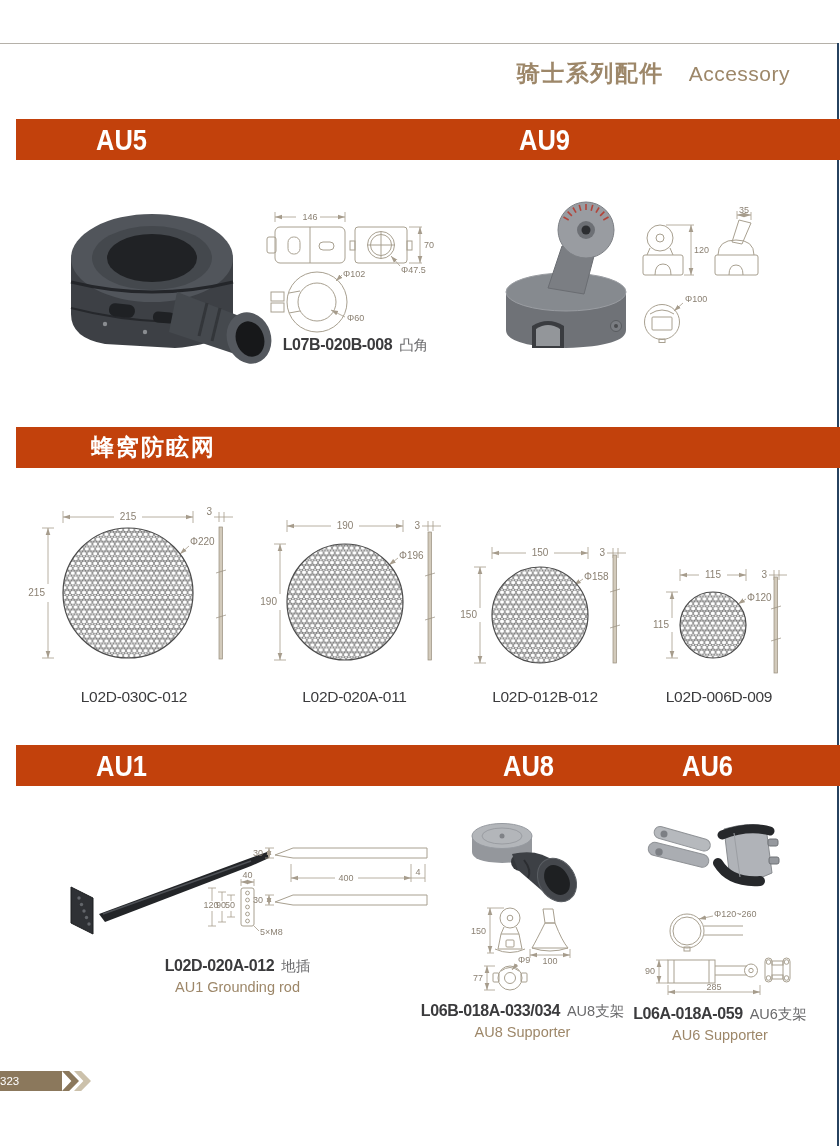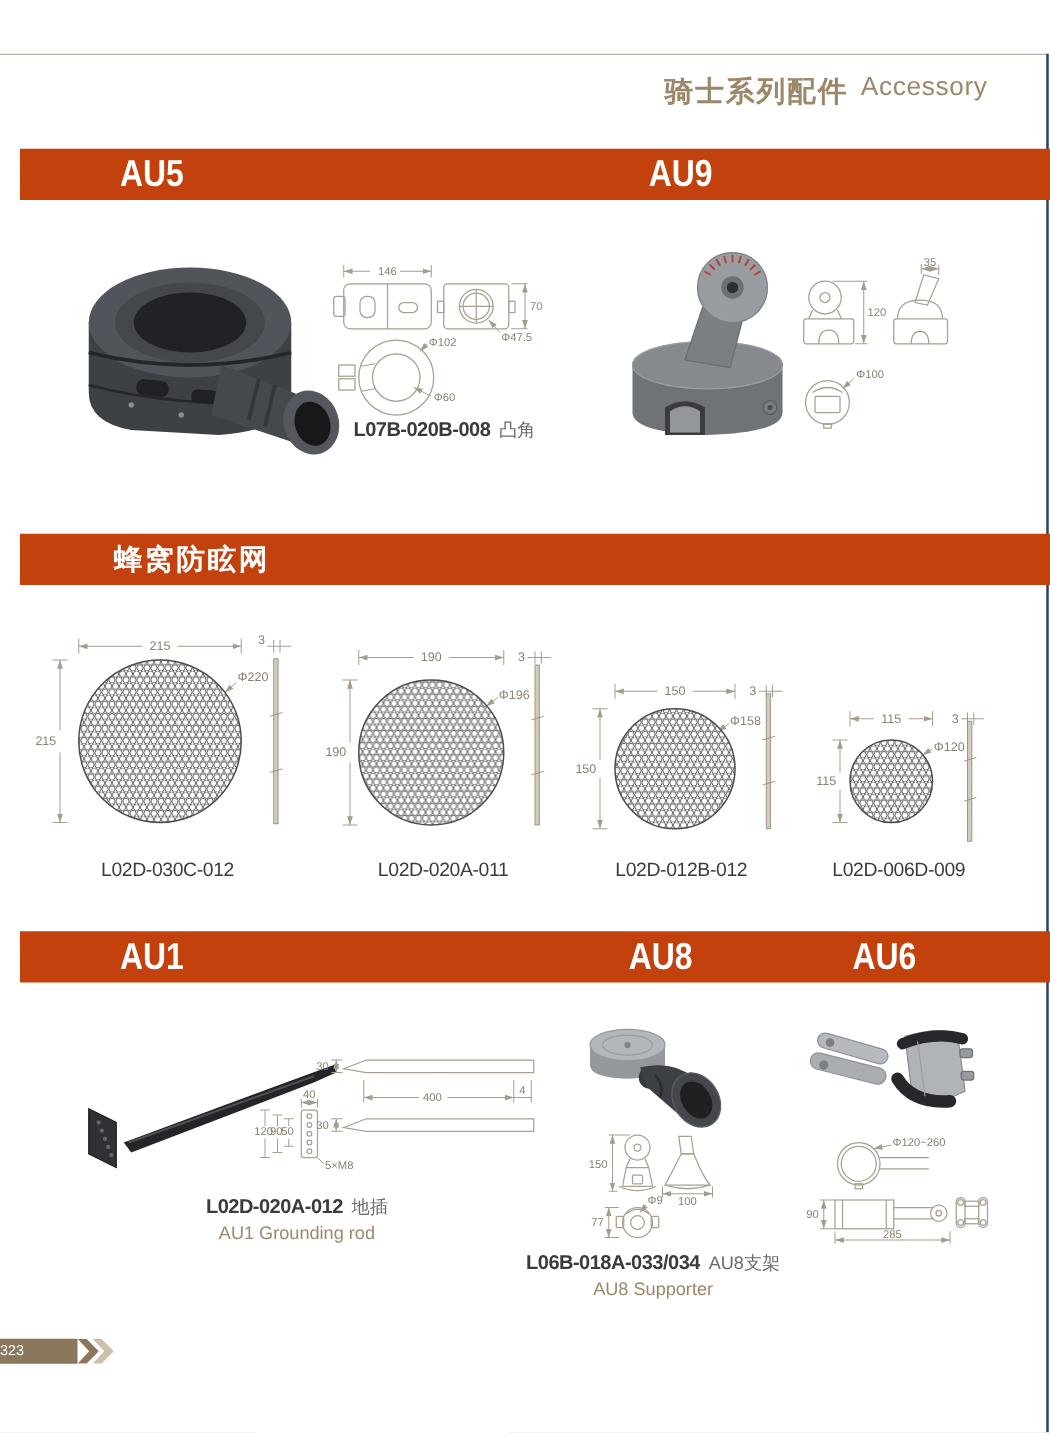--- a/index.html
+++ b/index.html
@@ -1,20 +1,20 @@
 <!DOCTYPE html>
 <html><head>
 <meta charset="utf-8">
 <style>
   html,body{margin:0;padding:0;background:#e8e8e8}
   .page{position:relative;width:840px;height:1146px;background:#ffffff;
         font-family:"Liberation Sans",sans-serif;overflow:hidden;margin:0 auto}
   .top-rule{position:absolute;left:0;top:43px;width:838px;height:1px;background:#b5b1a9}
   .right-rule{position:absolute;right:1px;top:43px;width:2px;height:1103px;background:#27425f}
-  .header{position:absolute;top:58px;right:50px;display:flex;align-items:flex-start;gap:10px;color:#9d8769}
+  .header{position:absolute;top:58px;right:50px;display:flex;align-items:center;gap:25px;color:#9d8769}
   .h-cn{font-size:23px;font-weight:700;letter-spacing:1.5px}
   .h-en{font-size:21px;letter-spacing:.5px}
   .band{position:absolute;left:16px;width:834px;height:41px;background:#c2410c}
   .band1{top:119px}.band2{top:427px}.band3{top:745px}
   .bt{position:absolute;top:0;line-height:41px;color:#fff;font-weight:700;font-size:30px;
       transform:scaleX(.85);transform-origin:left center;display:inline-block;white-space:nowrap}
   .bt-cn{position:absolute;top:0;line-height:41px;color:#fff;font-weight:700;font-size:23px;
       letter-spacing:2px;display:inline-block;white-space:nowrap}
   .labels{position:absolute;text-align:center}
   .row{line-height:21px;white-space:nowrap}
@@ -557,19 +557,23 @@
         <circle cx="125.5" cy="75" r="2.3"></circle>
       <circle cx="143.5" cy="59" r="2.3"></circle>
         <circle cx="143.5" cy="75" r="2.3"></circle>
     </g>
     <text x="71" y="14" font-size="8.5">Φ120~260</text>
     <text x="12" y="71" text-anchor="end" font-size="8.5">90</text>
     <text x="71" y="87" text-anchor="middle" font-size="8.5">285</text>
   </svg>
 
   <div class="labels" style="left:620px;top:1003px;width:200px">
+    <div class="row">
+      <span class="code">L06A-018A-059</span><span class="cn">AU6支架</span>
+    </div>
+    <div class="row en">AU6 Supporter</div>
   </div>
 
   <div class="foot-band">323</div>
   <div class="chev chev1"></div>
   <div class="chev chev2"></div>
 
 </div>
 
 </body></html>

